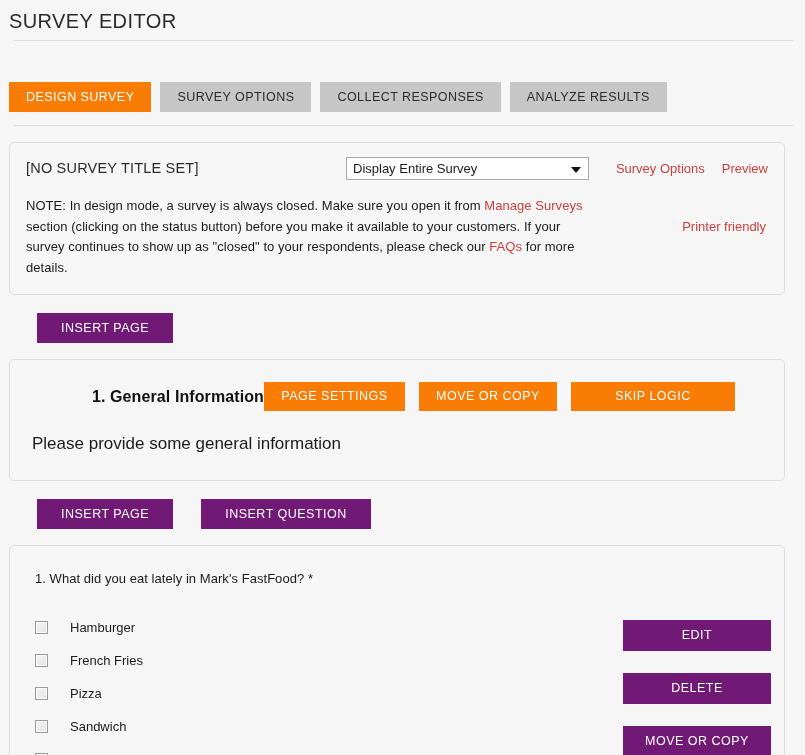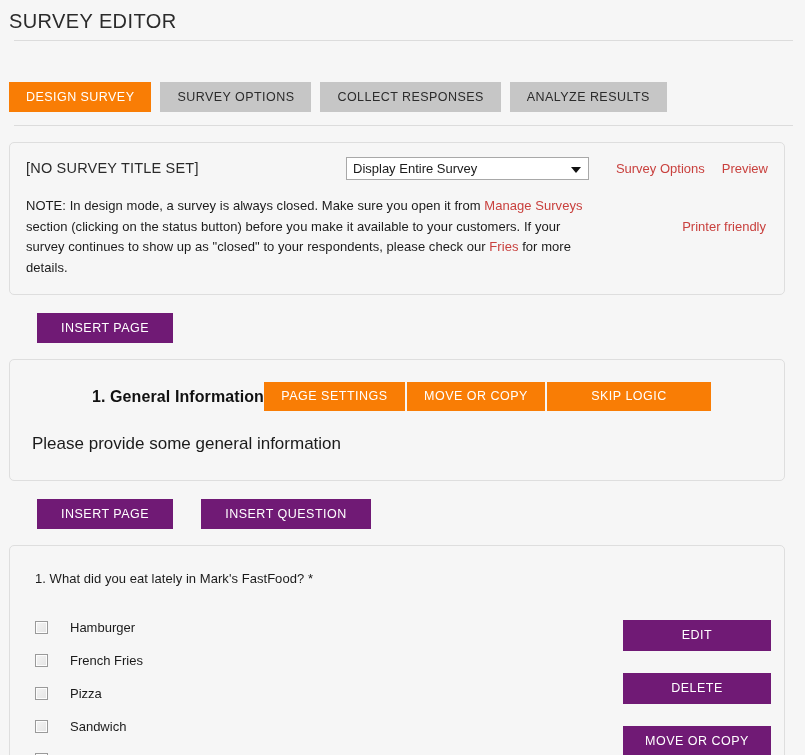--- a/index.html
+++ b/index.html
@@ -185,21 +185,21 @@
     align-items: center;
   }
   .page-name {
     font-size: 16px;
     font-weight: bold;
     color: #111;
     letter-spacing: 0.1px;
     width: 232px;
     text-align: right;
   }
-  .page-actions { display: flex; gap: 2px; }
+  .page-actions { display: flex; gap: 14px; }
   .btn-page-settings { width: 141px; padding: 0; }
   .btn-move-copy { width: 138px; padding: 0; }
   .btn-skip-logic { width: 164px; padding: 0; }
   .page-desc {
     margin-top: 23px;
     font-size: 17px;
     color: #1b1b1b;
   }
 
   
@@ -265,21 +265,21 @@
         </select>
         <span class="select-arrow"></span>
       </div>
       <div class="top-links">
         <a class="lnk">Survey Options</a>
         <a class="lnk">Preview</a>
       </div>
     </div>
 
     <div class="note">
-      <span>NOTE: In design mode, a survey is always closed. Make sure you open it from </span><a class="lnk">Manage Surveys</a><span> section (clicking on the status button) before you make it available to your customers. If your survey continues to show up as "closed" to your respondents, please check our </span><a class="lnk">Fries</a><span> for more details.</span>
+      <span>NOTE: In design mode, a survey is always closed. Make sure you open it from </span><a class="lnk">Manage Surveys</a><span> section (clicking on the status button) before you make it available to your customers. If your survey continues to show up as "closed" to your respondents, please check our </span><a class="lnk">FAQs</a><span> for more details.</span>
     </div>
 
     <a class="lnk printer-link">Printer friendly</a>
   </div>
 
   <div class="btn-row">
     <button class="btn">INSERT PAGE</button>
   </div>
 
   <div class="panel page-panel">

